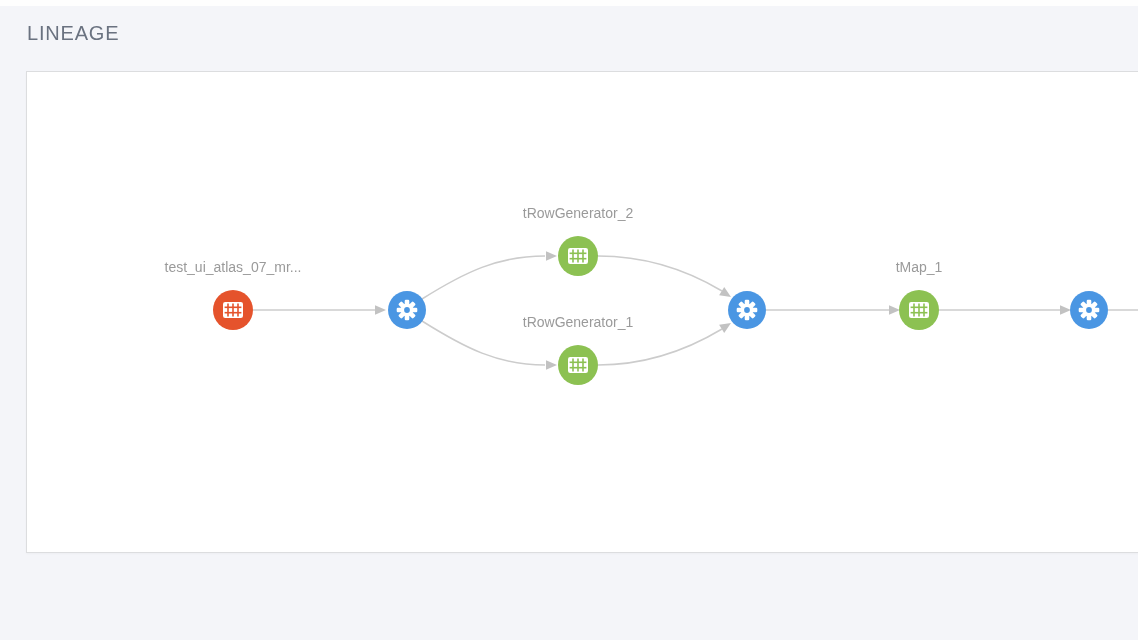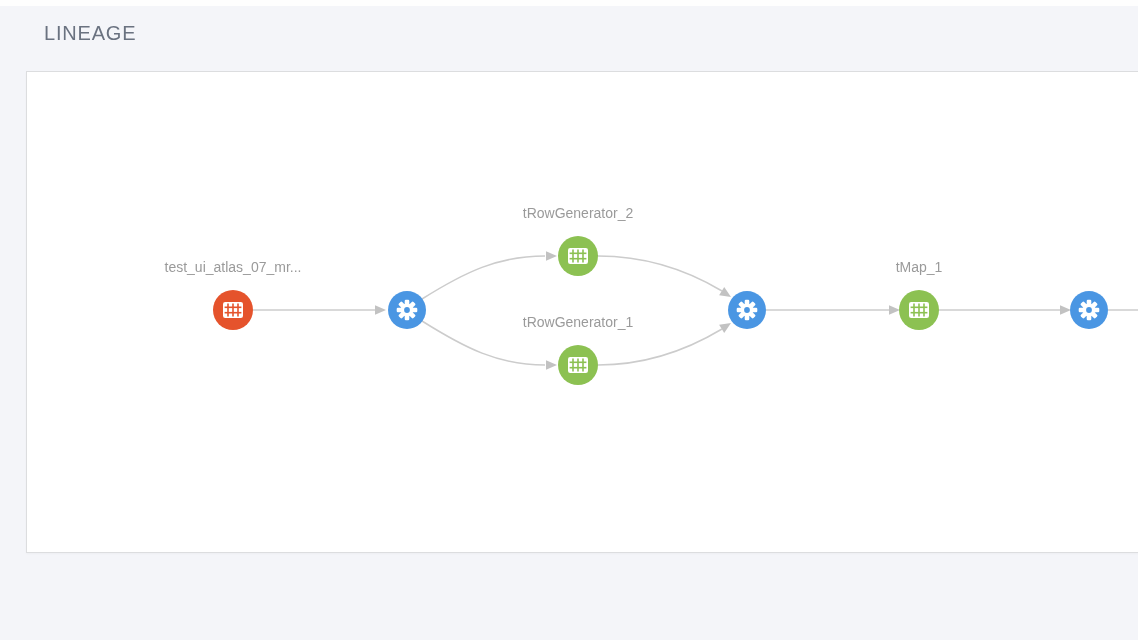--- a/index.html
+++ b/index.html
@@ -11,21 +11,20 @@
     position:relative;
   }
   .top-strip{
     position:absolute;left:0;top:0;right:0;height:6px;
     background:rgba(255,255,255,.85);
   }
   .lineage-heading{
     position:absolute;left:27px;top:22px;
     font-size:20px;font-weight:400;letter-spacing:.8px;
     color:#6a7280;
-    margin-left:17px;
   }
   .lineage-panel{
     position:absolute;left:26px;top:71px;
     width:1120px;height:480px;
     background:#ffffff;
     border:1px solid #dcdddf;
     box-shadow:0 1px 2px rgba(0,0,0,.03);
   }
   #lineage-svg{
     position:absolute;left:0;top:0;

